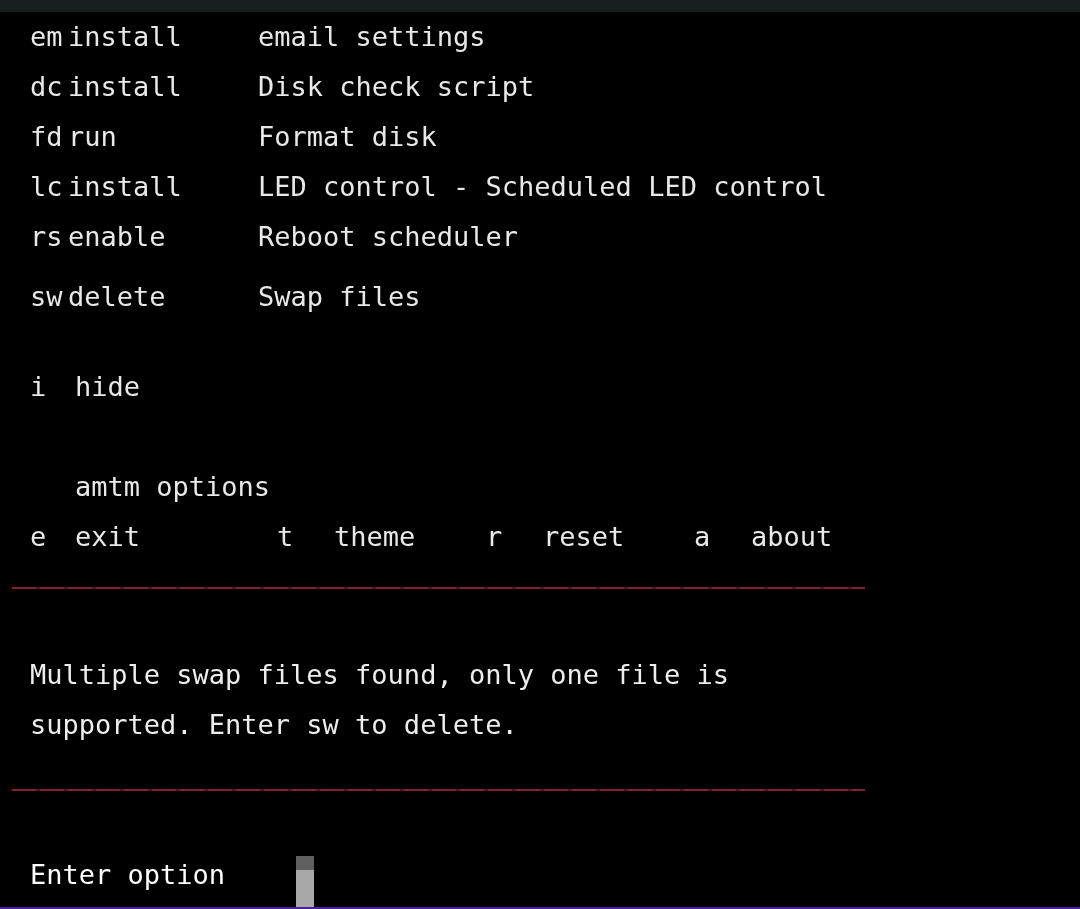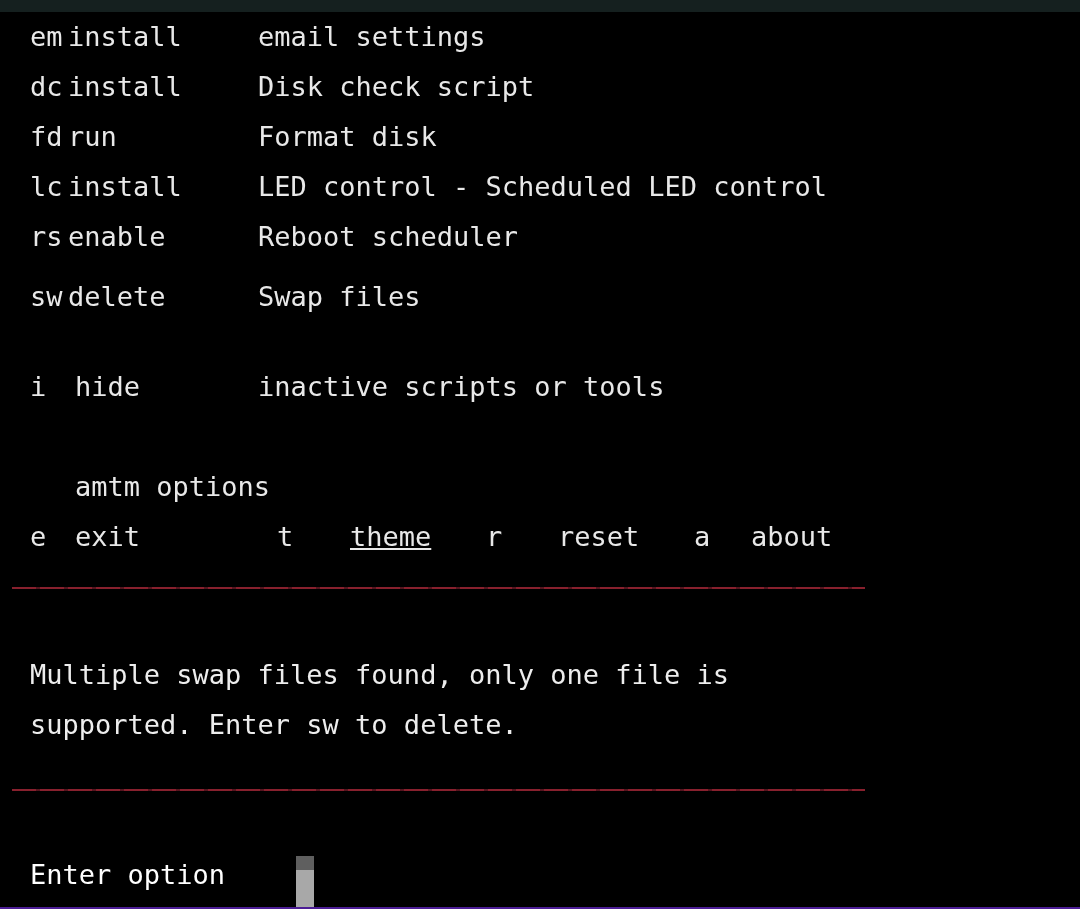--- a/index.html
+++ b/index.html
@@ -47,23 +47,23 @@
     white-space: pre;
     color: #e8e8e8;
     font-size: 27px;
     line-height: 50px;
   }
   .col-key   { left: 30px; }
   .col-act   { left: 68px; }
   .col-desc  { left: 258px; }
   .col-ind   { left: 75px; }
   .col-t     { left: 277px; }
-  .col-theme { left: 350px; text-decoration: underline; }
+  .col-theme { left: 334px; }
   .col-r     { left: 486px; }
-  .col-reset { left: 558px; }
+  .col-reset { left: 543px; }
   .col-a     { left: 694px; }
   .col-about { left: 751px; }
 
   .rule {
     position: absolute;
     left: 12px;
     width: 853px;
     height: 2px;
     background: repeating-linear-gradient(
         to right,
@@ -145,21 +145,20 @@
 
     <div class="line" style="top:260px;position:absolute;width:1080px;">
       <span class="cell col-key">sw</span>
       <span class="cell col-act">delete</span>
       <span class="cell col-desc">Swap files</span>
     </div>
 
     <div class="line" style="top:350px;position:absolute;width:1080px;">
       <span class="cell col-key">i</span>
       <span class="cell col-ind">hide</span>
-      <span class="cell col-desc">inactive scripts or tools</span>
     </div>
 
     <div class="line" style="top:450px;position:absolute;width:1080px;">
       <span class="cell col-ind">amtm options</span>
     </div>
 
     <div class="line" style="top:500px;position:absolute;width:1080px;">
       <span class="cell col-key">e</span>
       <span class="cell col-ind">exit</span>
       <span class="cell col-t">t</span>

